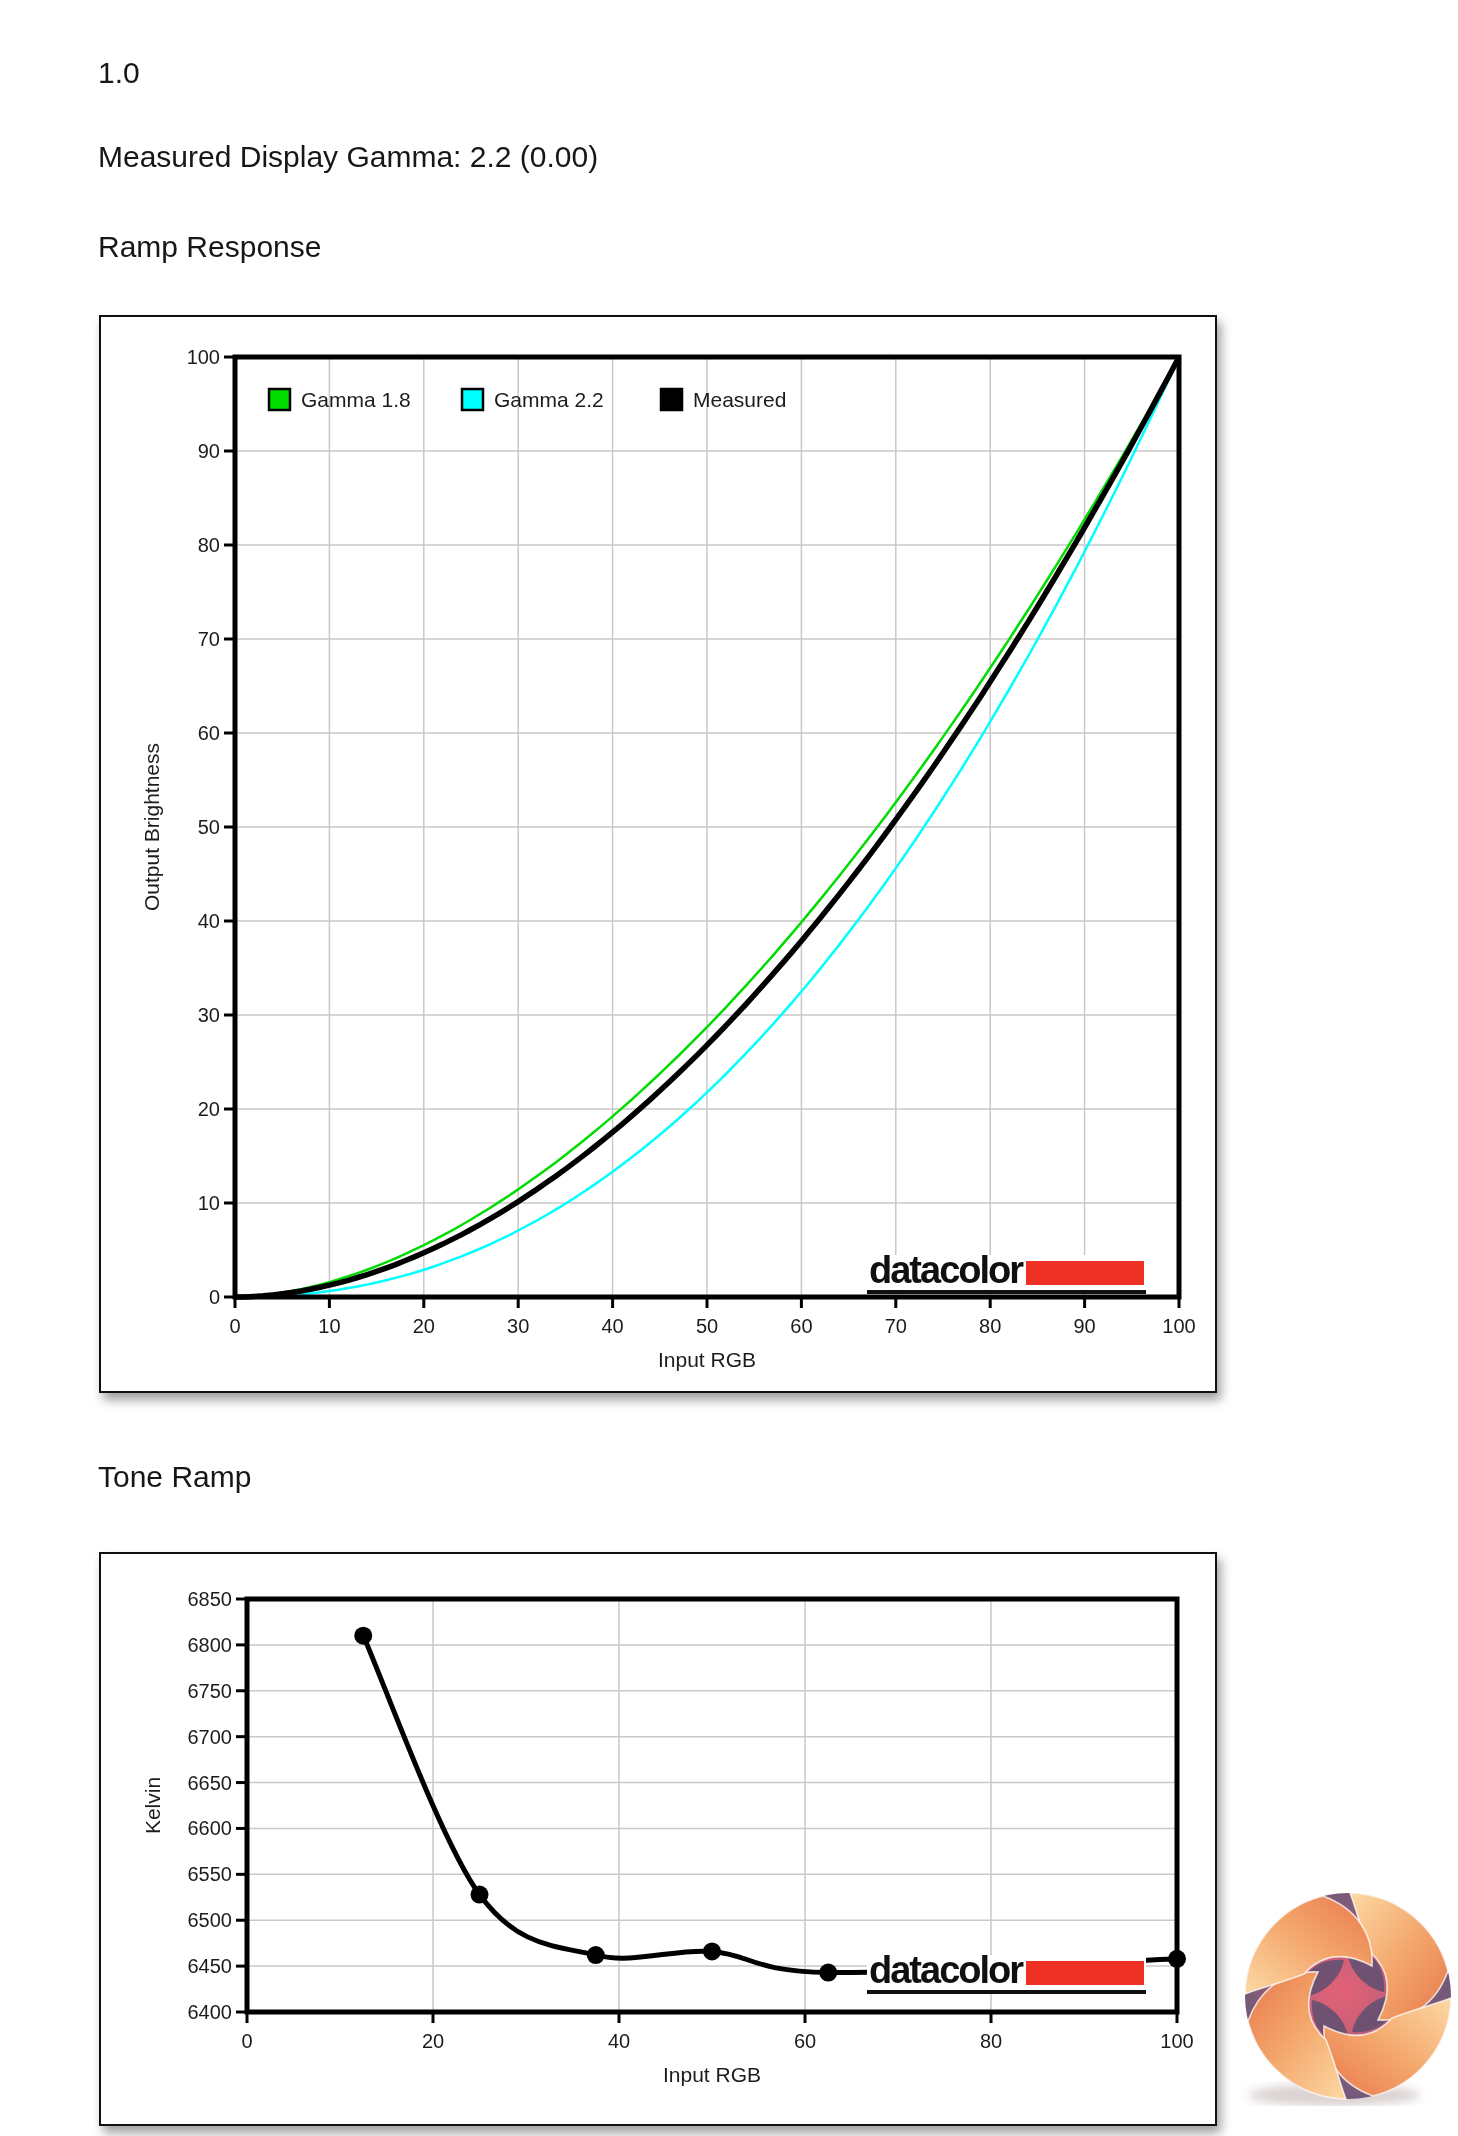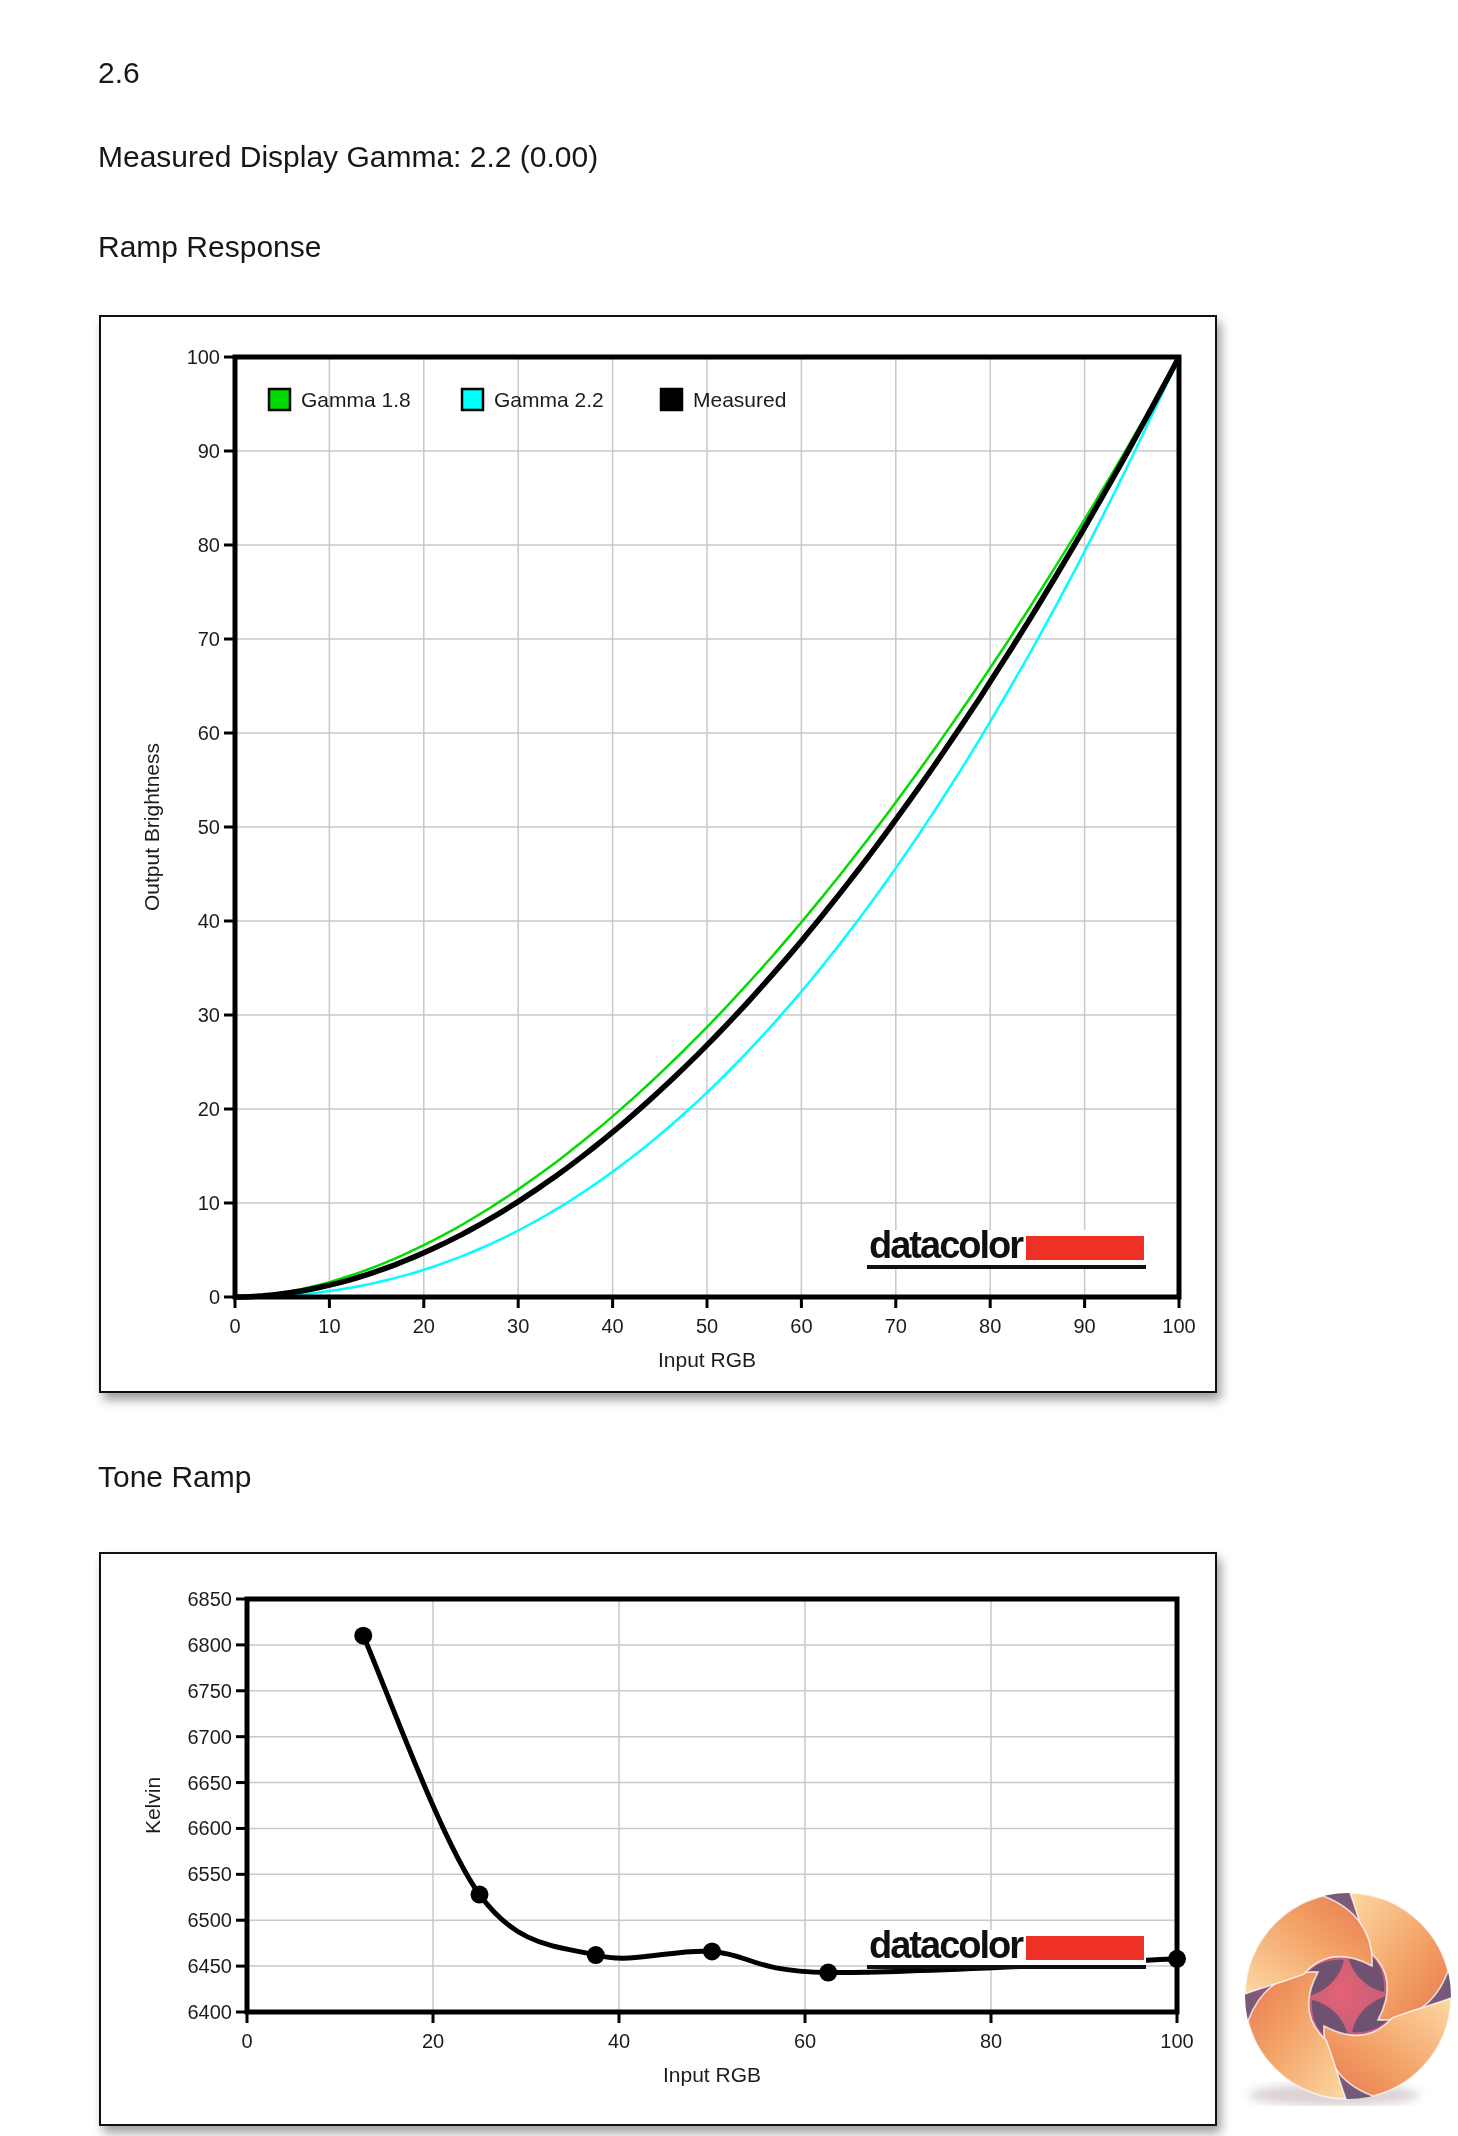--- a/index.html
+++ b/index.html
@@ -8,32 +8,32 @@
     font-family:"Liberation Sans","DejaVu Sans",sans-serif;color:#1c1c1c;
   }
   .txtline{position:absolute;left:98px;font-size:30px;line-height:34px;color:#171717;}
   .chart-box{
     position:absolute;left:99px;width:1114px;background:#fff;
     border:2px solid #101010;box-shadow:4px 7px 10px rgba(0,0,0,0.38);
   }
   .chart-box svg{display:block;}
   .dc-logo{
     position:absolute;display:flex;align-items:flex-end;background:#fff;
-    border-bottom:4px solid #101010;padding:0 2px 4px 2px;
+    border-bottom:4px solid #101010;padding:0 2px 4px 2px;margin-top:25px;
   }
   .dc-word{
     font-size:38px;font-weight:bold;letter-spacing:-2px;line-height:0.82;color:#101010;
   }
   .dc-red{width:118px;height:24px;margin-left:4px;margin-bottom:1px;}
   #kitguru-logo{position:absolute;left:1238px;top:1886px;}
 </style>
 </head>
 <body>
 
-<div class="txtline" style="top:56px">2.6</div>
+<div class="txtline" style="top:56px">1.0</div>
 <div class="txtline" style="top:140px">Measured Display Gamma: 2.2 (0.00)</div>
 <div class="txtline" style="top:230px">Ramp Response</div>
 <div class="txtline" style="top:1460px">Tone Ramp</div>
 
 <div class="chart-box" style="top:315px;height:1074px">
   <svg id="svg-tone" width="1114" height="1074">
       <g stroke="#c9c9c9" stroke-width="1.5">
         <line x1="228.4" y1="40" x2="228.4" y2="980"></line>
         <line x1="322.8" y1="40" x2="322.8" y2="980"></line>
         <line x1="417.2" y1="40" x2="417.2" y2="980"></line>

